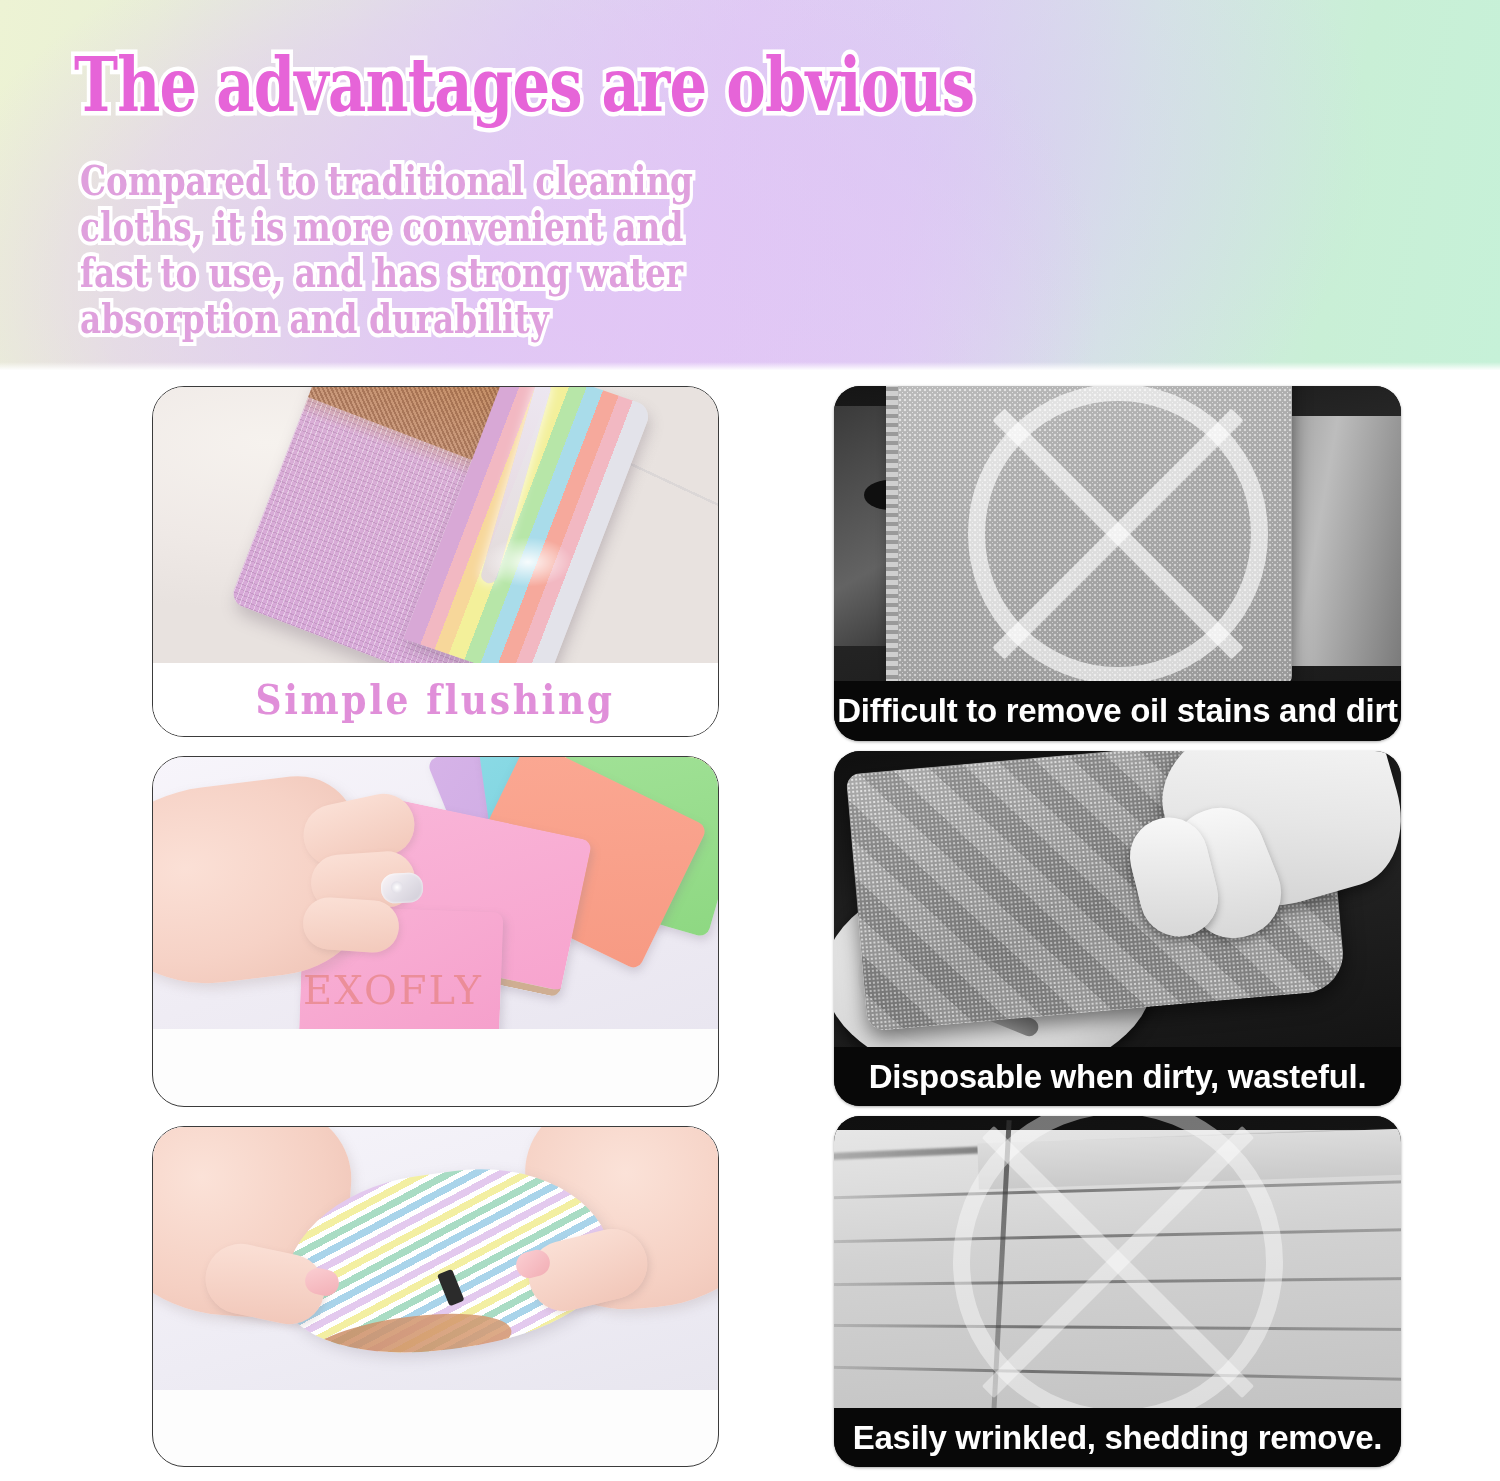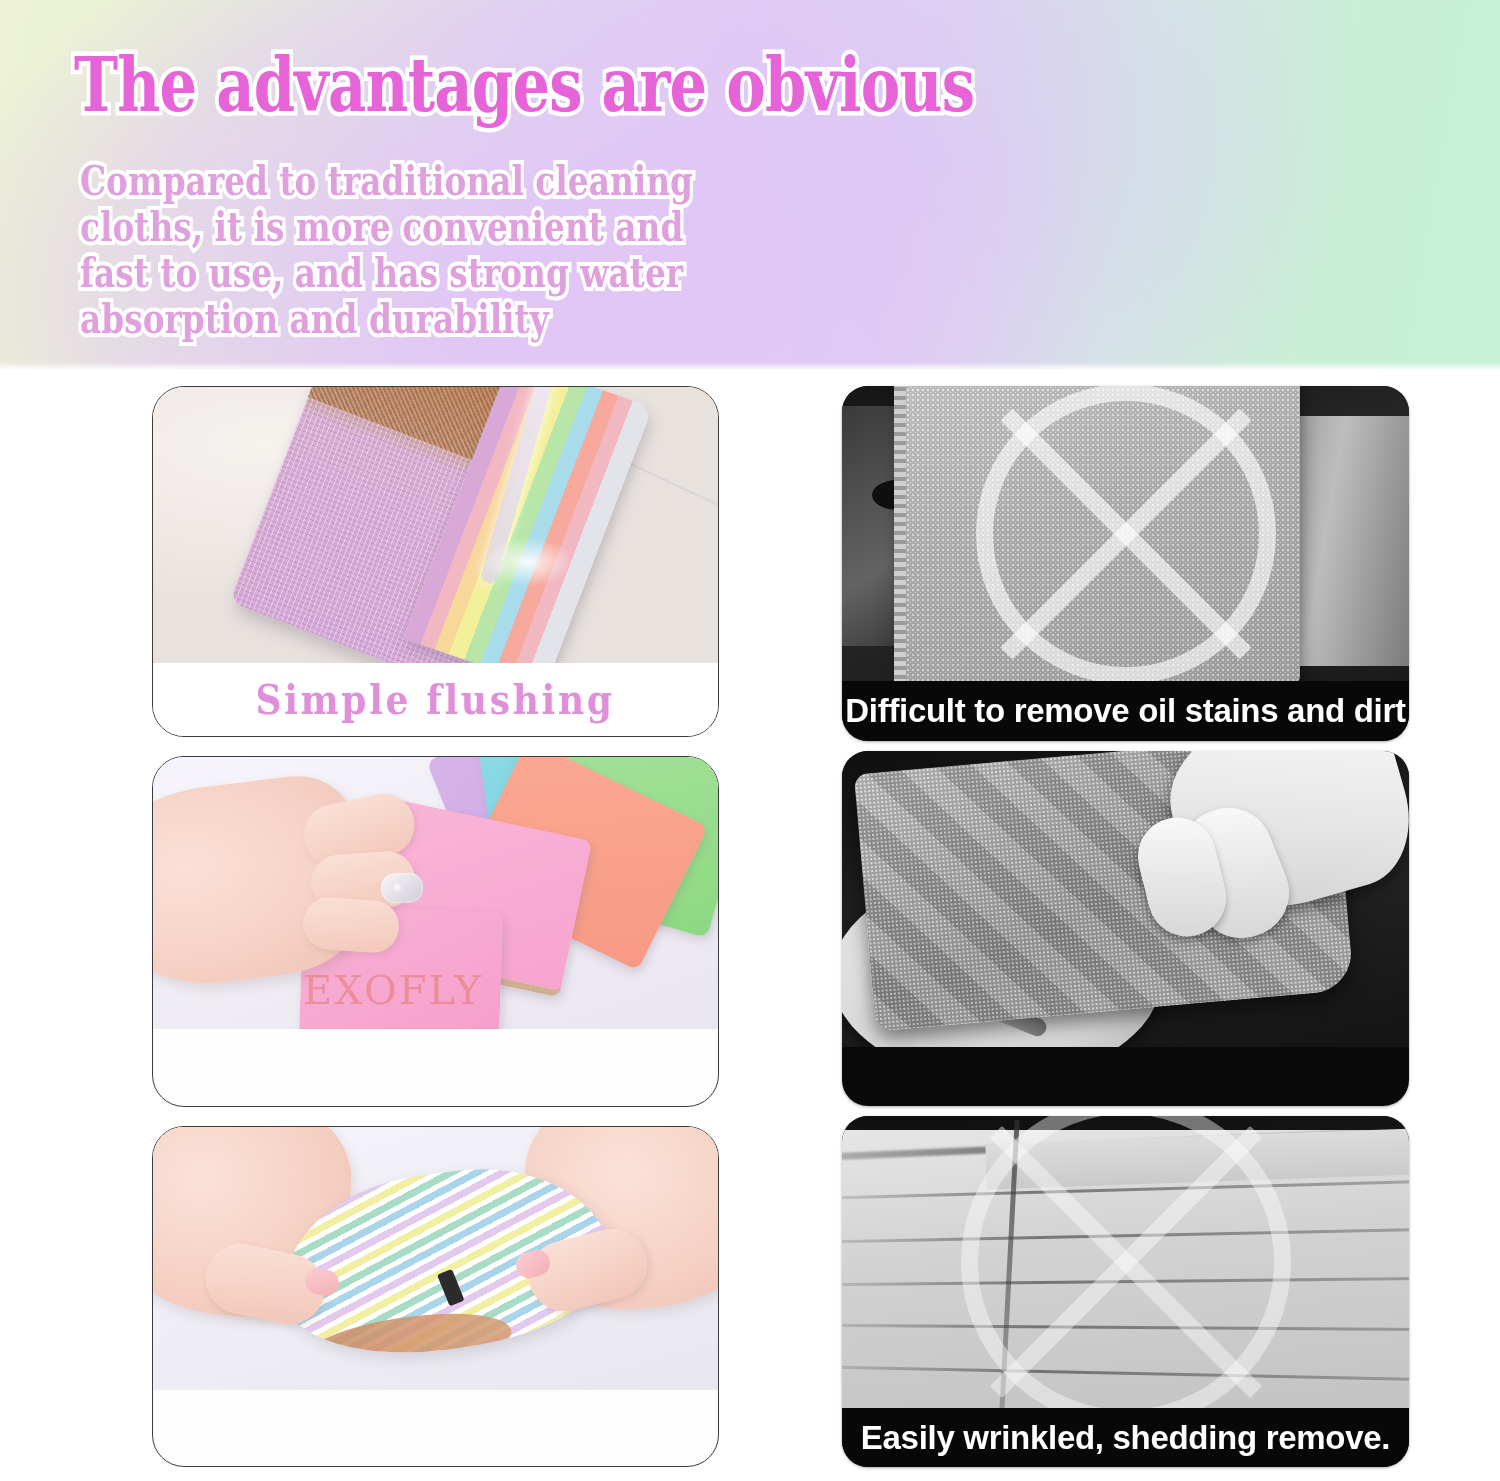--- a/index.html
+++ b/index.html
@@ -95,21 +95,21 @@
     letter-spacing:3px;
     transform:none;
   }
   .pro-card.c1 .pro-caption { height:73px; }
   .pro-card.c2 .pro-caption { height:79px; }
   .pro-card.c3 .pro-caption { height:78px; }
   .pro-caption span{ transform:scaleX(0.88); display:inline-block; }
 
   
   .con-card {
-    position:absolute; left:8px; width:567px;
+    position:absolute; left:0; width:567px;
     border-radius:26px;
     overflow:hidden;
     background:#0a0a0a;
     box-shadow:0 1px 3px rgba(0,0,0,0.35);
   }
   .con-card.c1 { top:14px;  height:355px; }
   .con-card.c2 { top:379px; height:355px; }
   .con-card.c3 { top:744px; height:351px; }
 
   .con-photo { position:relative; width:100%; overflow:hidden; filter:grayscale(1); }
@@ -454,20 +454,23 @@
         <div class="con-photo ph-plate">
           <div class="plate">
             <div class="plate-in"></div>
           </div>
           <div class="cutlery"></div>
           <div class="grey-cloth"></div>
           <div class="glove"></div>
           <div class="gfinger gf1"></div>
           <div class="gfinger gf2"></div>
         </div>
+        <div class="con-caption">
+          <span>Disposable when dirty, wasteful.</span>
+        </div>
       </div>
 
       <div class="con-card c3">
         <div class="con-photo ph-wrinkle">
           <div class="wrinkle-cloth">
             <div class="topedge"></div>
             <div class="flap"></div>
             <div class="fold"></div>
             <div class="ln" style="top:58px;  transform:rotate(-1.6deg);"></div>
             <div class="ln" style="top:104px; transform:rotate(-1.2deg);"></div>

